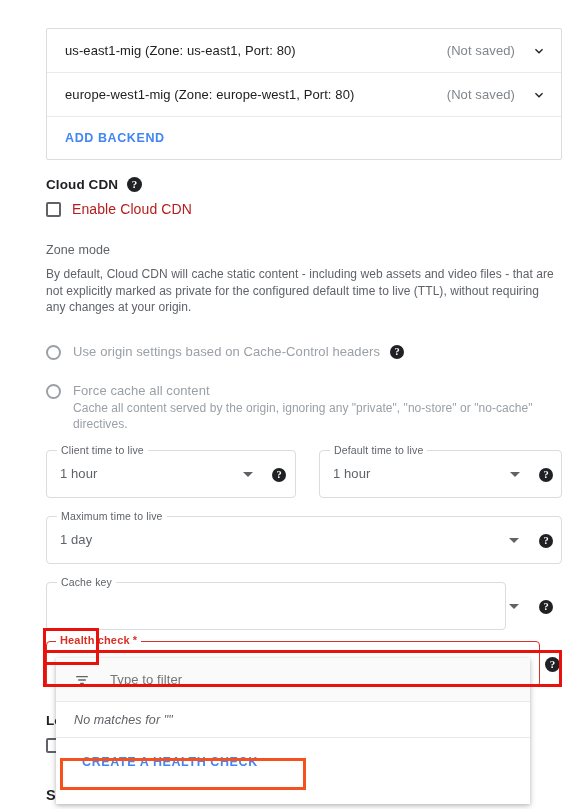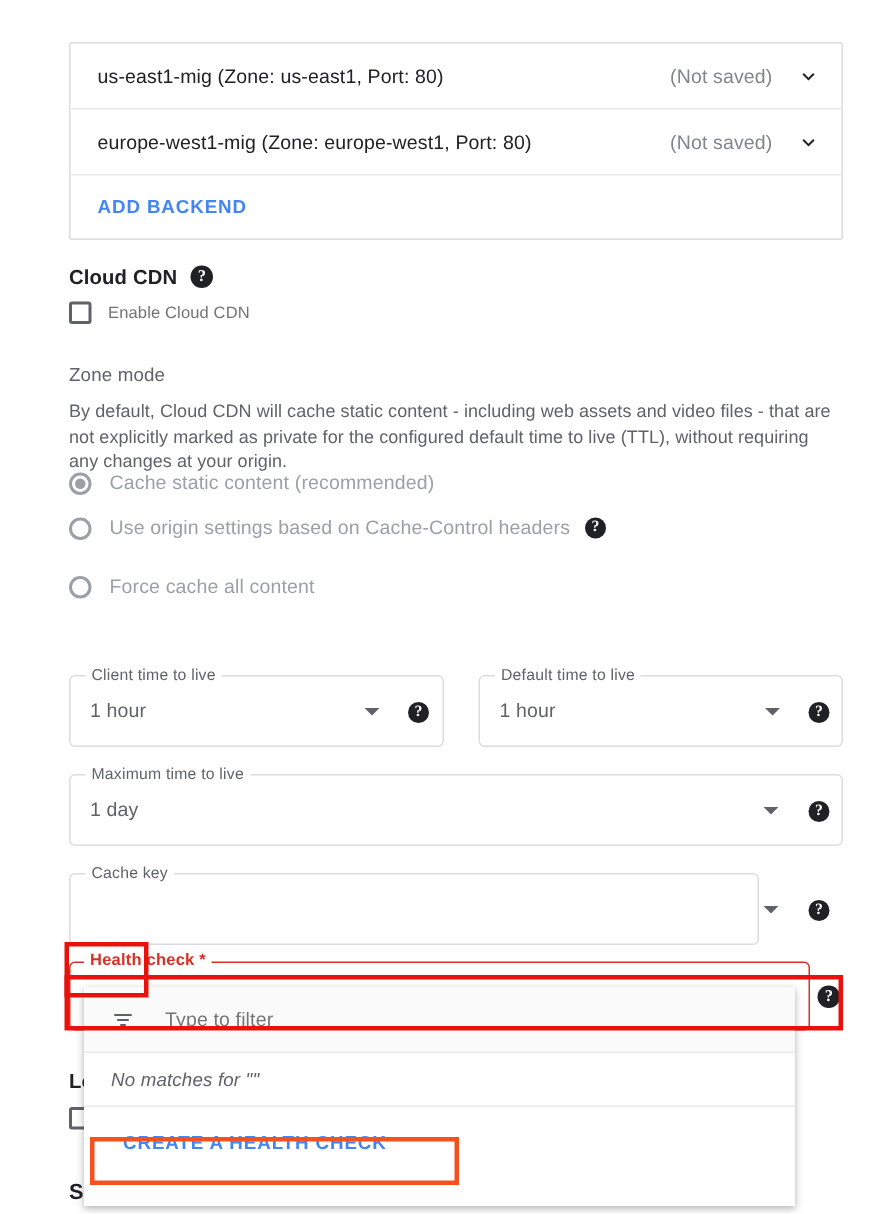--- a/index.html
+++ b/index.html
@@ -101,22 +101,22 @@
     cursor: pointer;
   }
 
   .row-inline {
     position: absolute;
     display: flex;
     align-items: center;
     gap: 11px;
   }
   .label-txt {
-    font-size: 11px;
-    color: #737373;
+    font-size: 14px;
+    color: #b91c1c;
     letter-spacing: .1px;
   }
 
   .sub-label {
     position: absolute;
     font-size: 12.5px;
     color: #5f6368;
     letter-spacing: .1px;
   }
   .para {
@@ -361,43 +361,38 @@
 
   <div class="row-inline" style="left:46px; top:201px;">
     <span class="cb"></span>
     <span class="label-txt">Enable Cloud CDN</span>
   </div>
 
   <div class="sub-label" style="left:46px; top:243px;">Zone mode</div>
 
   <div class="para" style="left:46px; top:266px; width:510px;">By default, Cloud CDN will cache static content - including web assets and video files - that are not explicitly marked as private for the configured default time to live (TTL), without requiring any changes at your origin.</div>
 
-  <div class="radio-row" style="left:46px; top:314px;">
-    <span class="radio checked"></span>
-    <span class="radio-main">
-      <span>Cache static content (recommended)</span>
-    </span>
-  </div>
 
   <div class="radio-row" style="left:46px; top:344px;">
     <span class="radio"></span>
     <div>
       <span class="radio-main">
         <span>Use origin settings based on Cache-Control headers</span>
         <span class="help-dot">?</span>
       </span>
     </div>
   </div>
 
   <div class="radio-row" style="left:46px; top:383px;">
     <span class="radio"></span>
     <div>
       <span class="radio-main">
         <span>Force cache all content</span>
       </span>
+      <div class="radio-desc">Cache all content served by the origin, ignoring any "private", "no-store" or "no-cache" directives.</div>
     </div>
   </div>
 
   <div class="field" style="left:46px; top:450px; width:250px;">
     <span class="flabel">Client time to live</span>
     <span class="fvalue">1 hour</span>
     <span class="fcaret" style="left:196px;"></span>
     <span class="help-dot fhelp" style="left:225px;">?</span>
   </div>
 

